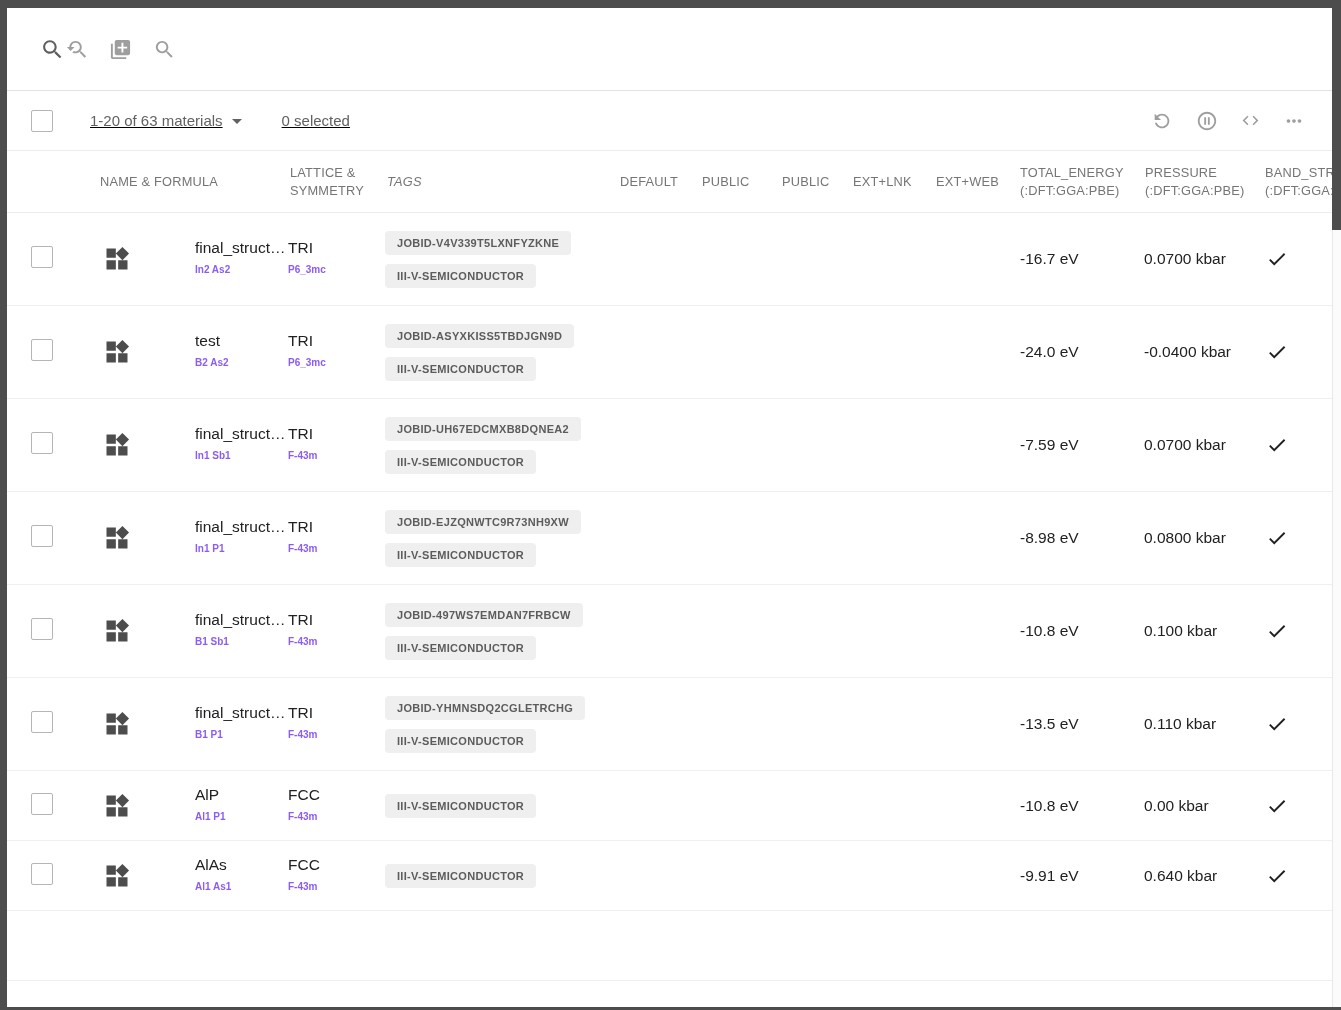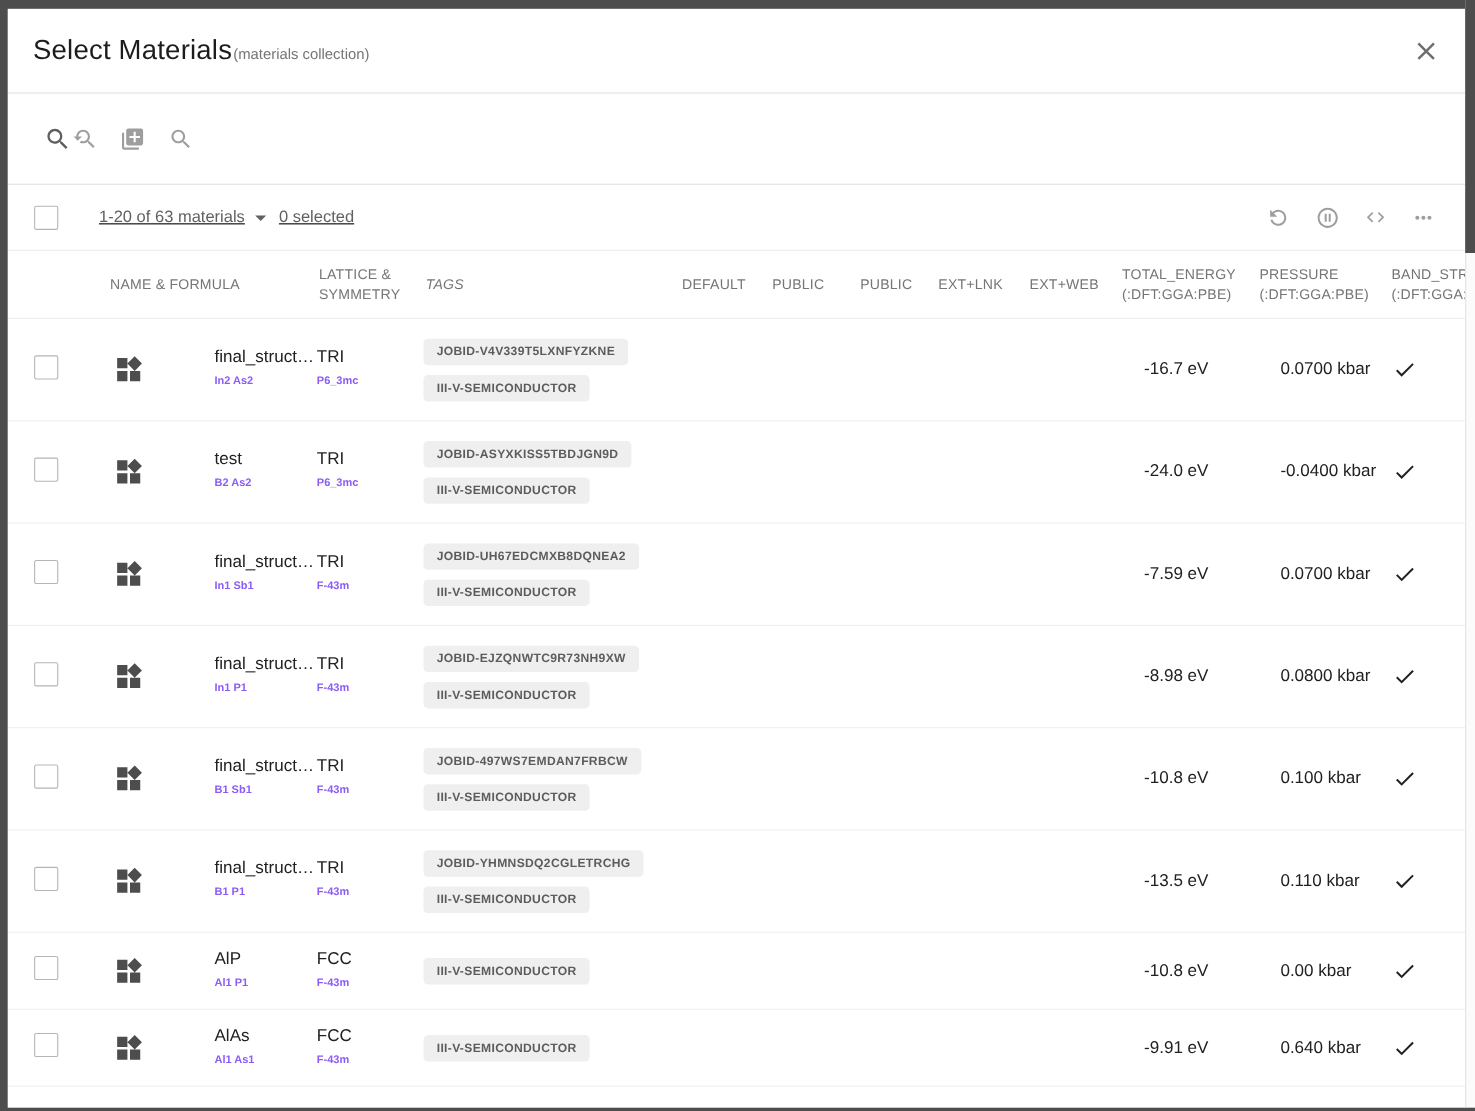--- a/index.html
+++ b/index.html
@@ -44,21 +44,21 @@
   }
   .checkbox {
     width:22px; height:22px; border:1.5px solid #b5b5b5; border-radius:2px;
     background:#fff; display:inline-block; flex:none; cursor:pointer;
   }
   .count-btn {
     background:none; border:none; cursor:pointer; display:flex; align-items:center;
     margin-left:37px; font-family:inherit; font-size:15px; color:#616161; gap:9px;
   }
   .caret { width:0; height:0; border-left:5px solid transparent; border-right:5px solid transparent; border-top:5px solid #616161; display:inline-block; margin-top:2px; }
-  .selected-label { font-size:15px; color:#616161; margin-left:12px; }
+  .selected-label { font-size:15px; color:#616161; margin-left:40px; }
   .toolbar-actions { margin-left:auto; display:flex; align-items:center; gap:23px; }
   .toolbar-actions .icon-btn svg { width:22px; height:22px; fill:#9e9e9e; }
   
   .grid-cols {
     display:grid;
     grid-template-columns:93px 67px 120px 97px 233px 82px 80px 71px 83px 84px 125px 120px 1fr;
     align-items:center;
   }
   .table-header { height:62px; border-bottom:1px solid #ededed; }
   .hcell { font-size:12.8px; color:#757575; letter-spacing:0.2px; line-height:18px; padding-left:3px; white-space:nowrap; }
@@ -79,46 +79,35 @@
   .c-lat { grid-column:4; padding-left:1px; }
   .nm { font-size:15.5px; font-weight:500; color:#212121; line-height:22px; white-space:nowrap; }
   .subtxt { font-size:10px; color:#8b5cf6; line-height:22px; white-space:nowrap;font-weight:bold; }
   .c-tags { grid-column:5; padding-left:1px; display:flex; flex-direction:column; align-items:flex-start; gap:9px; }
   .chip {
     background:#efefef; border-radius:4px; padding:6px 12px;
     font-size:11px; font-weight:700; color:#5c5c5c; letter-spacing:0.3px; white-space:nowrap;
   }
   .c-energy { grid-column:11; padding-left:3px; }
   .c-press  { grid-column:12; padding-left:2px; }
-  .valtxt { font-size:15.5px; color:#212121; white-space:nowrap;margin-left:20px; }
+  .valtxt { font-size:15.5px; color:#212121; white-space:nowrap; }
   .c-band { grid-column:13; padding-left:4px; }
   .c-band svg { width:22px; height:22px; fill:#212121; display:block; }
   
   .scroll-track {
     position:absolute; right:0; top:0; width:9px; height:1007px;
     background:#fbfbfb; border-left:1px solid #e8e8e8;
   }
   .scroll-thumb { position:absolute; right:0; top:0; width:9px; height:230px; background:#4d4d4d; }
 </style>
 </head>
 <body>
 
 <div class="dialog">
 
-  <div class="dlg-header">
-    <div class="title-wrap">
-      <span class="dlg-title">Select Materials</span>
-      <span class="dlg-subtitle">(materials collection)</span>
-    </div>
-    <button class="close-btn">
-      <svg viewBox="0 0 24 24">
-        <path d="M19 6.41L17.59 5 12 10.59 6.41 5 5 6.41 10.59 12 5 17.59 6.41 19 12 13.41 17.59 19 19 17.59 13.41 12z"></path>
-      </svg>
-    </button>
-  </div>
 
   <div class="search-row">
     <svg class="lead-icon" viewBox="0 0 24 24">
       <path d="M15.5 14h-.79l-.28-.27C15.41 12.59 16 11.11 16 9.5 16 5.91 13.09 3 9.5 3S3 5.91 3 9.5 5.91 16 9.5 16c1.61 0 3.09-.59 4.23-1.57l.27.28v.79l5 4.99L20.49 19l-4.99-5zm-6 0C7.01 14 5 11.99 5 9.5S7.01 5 9.5 5 14 7.01 14 9.5 11.99 14 9.5 14z"></path>
     </svg>
     <div class="search-actions">
       <button class="icon-btn">
         <svg viewBox="0 0 24 24">
           <path d="M17.01 14h-.8l-.27-.27c.98-1.14 1.57-2.61 1.57-4.23 0-3.59-2.91-6.5-6.5-6.5s-6.5 2.91-6.5 6.5H2l3.84 4 4.16-4H6.51C6.51 7 8.53 5 11.01 5s4.5 2.01 4.5 4.5c0 2.48-2.02 4.5-4.5 4.5-.65 0-1.26-.14-1.82-.38L7.71 15.1c.97.57 2.09.9 3.3.9 1.61 0 3.08-.59 4.22-1.57l.27.27v.79l5 4.99L22 19l-4.99-5z"></path>
         </svg>

